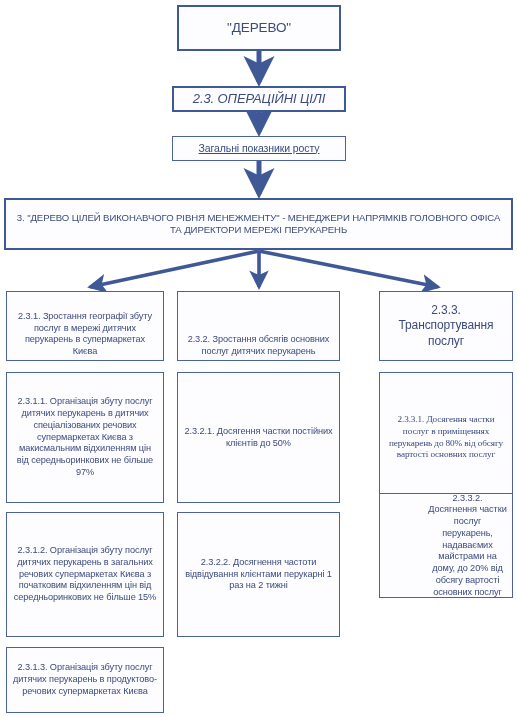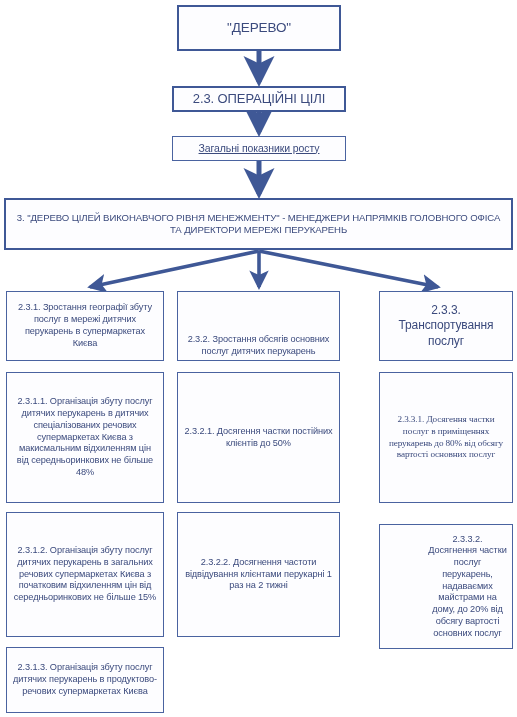--- a/index.html
+++ b/index.html
@@ -37,44 +37,44 @@
   }
   .box span { display: block; width: 100%; }
 
   
   #box-root {
     left: 177px; top: 5px; width: 164px; height: 46px;
     font-size: 13.5px; border-width: 2px; border-color: #3f5896;
   }
   #box-operational {
     left: 172px; top: 86px; width: 174px; height: 26px;
-    font-size: 13px; border-width: 2px; border-color: #3f5896;
+    font-size: 13px; border-width: 2px; border-color: #3f5896; font-style: italic;
   }
   #box-growth {
     left: 172px; top: 136px; width: 174px; height: 25px;
     font-size: 10.5px;
     text-decoration: underline;
   }
   #box-tree3 {
     left: 4px; top: 198px; width: 509px; height: 52px;
     font-size: 9.6px; border-width: 2px; border-color: #3f5896;
   }
 
   
-  #box-231 { left: 6px;   top: 291px; width: 158px; height: 70px; font-size: 9.2px; }
+  #box-231 { left: 6px;   top: 291px; width: 158px; height: 70px; font-size: 9.2px; align-items: flex-end; }
   #box-232 { left: 177px; top: 291px; width: 163px; height: 70px; font-size: 9.2px; align-items: flex-end; }
   #box-233 { left: 379px; top: 291px; width: 134px; height: 70px; font-size: 12px; }
 
   #box-2311 { left: 6px;   top: 372px; width: 158px; height: 131px; font-size: 9.2px; }
   #box-2321 { left: 177px; top: 372px; width: 163px; height: 131px; font-size: 9.2px; }
   #box-2331 { left: 379px; top: 372px; width: 134px; height: 131px; font-size: 9.2px; font-family: Liberation Serif, serif; }
 
   #box-2312 { left: 6px;   top: 512px; width: 158px; height: 125px; font-size: 9.2px; }
   #box-2322 { left: 177px; top: 512px; width: 163px; height: 125px; font-size: 9.2px; }
-  #box-2332 { left: 379px; top: 524px; width: 134px; height: 125px; font-size: 9.2px; padding-left: 48px; }
+  #box-2332 { left: 379px; top: 493px; width: 134px; height: 105px; font-size: 9.2px; padding-left: 48px; }
 
   #box-2313 { left: 6px;   top: 647px; width: 158px; height: 66px; font-size: 9.2px; }
 </style>
 </head>
 <body>
 
 <svg id="canvas" viewBox="0 0 517 717" xmlns="http://www.w3.org/2000/svg">
   <defs>
     <marker id="ah" markerWidth="7" markerHeight="7" refX="5.2" refY="3.5" orient="auto" markerUnits="strokeWidth">
       <path d="M0,0.4 L6.2,3.5 L0,6.6 L1.5,3.5 Z" fill="#3f5896"></path>
@@ -117,21 +117,21 @@
   <span>2.3.1. Зростання географії збуту послуг в мережі дитячих перукарень в супермаркетах Києва</span>
 </div>
 <div class="box" id="box-232">
   <span>2.3.2. Зростання обсягів основних послуг дитячих перукарень</span>
 </div>
 <div class="box" id="box-233">
   <span>2.3.3. Транспортування послуг</span>
 </div>
 
 <div class="box" id="box-2311">
-  <span>2.3.1.1. Організація збуту послуг  дитячих перукарень в дитячих спеціалізованих речових супермаркетах Києва з макисмальним відхиленням цін від середньоринкових не більше 48%</span>
+  <span>2.3.1.1. Організація збуту послуг  дитячих перукарень в дитячих спеціалізованих речових супермаркетах Києва з макисмальним відхиленням цін від середньоринкових не більше 97%</span>
 </div>
 <div class="box" id="box-2321">
   <span>2.3.2.1. Досягення частки постійних клієнтів до 50%</span>
 </div>
 <div class="box" id="box-2331">
   <span>2.3.3.1. Досягення частки послуг в приміщеннях перукарень до 80% від обсягу вартості основних послуг</span>
 </div>
 
 <div class="box" id="box-2312">
   <span>2.3.1.2. Організація збуту послуг  дитячих перукарень в загальних речових супермаркетах Києва з початковим відхиленням цін від середньоринкових не більше 15%</span>

